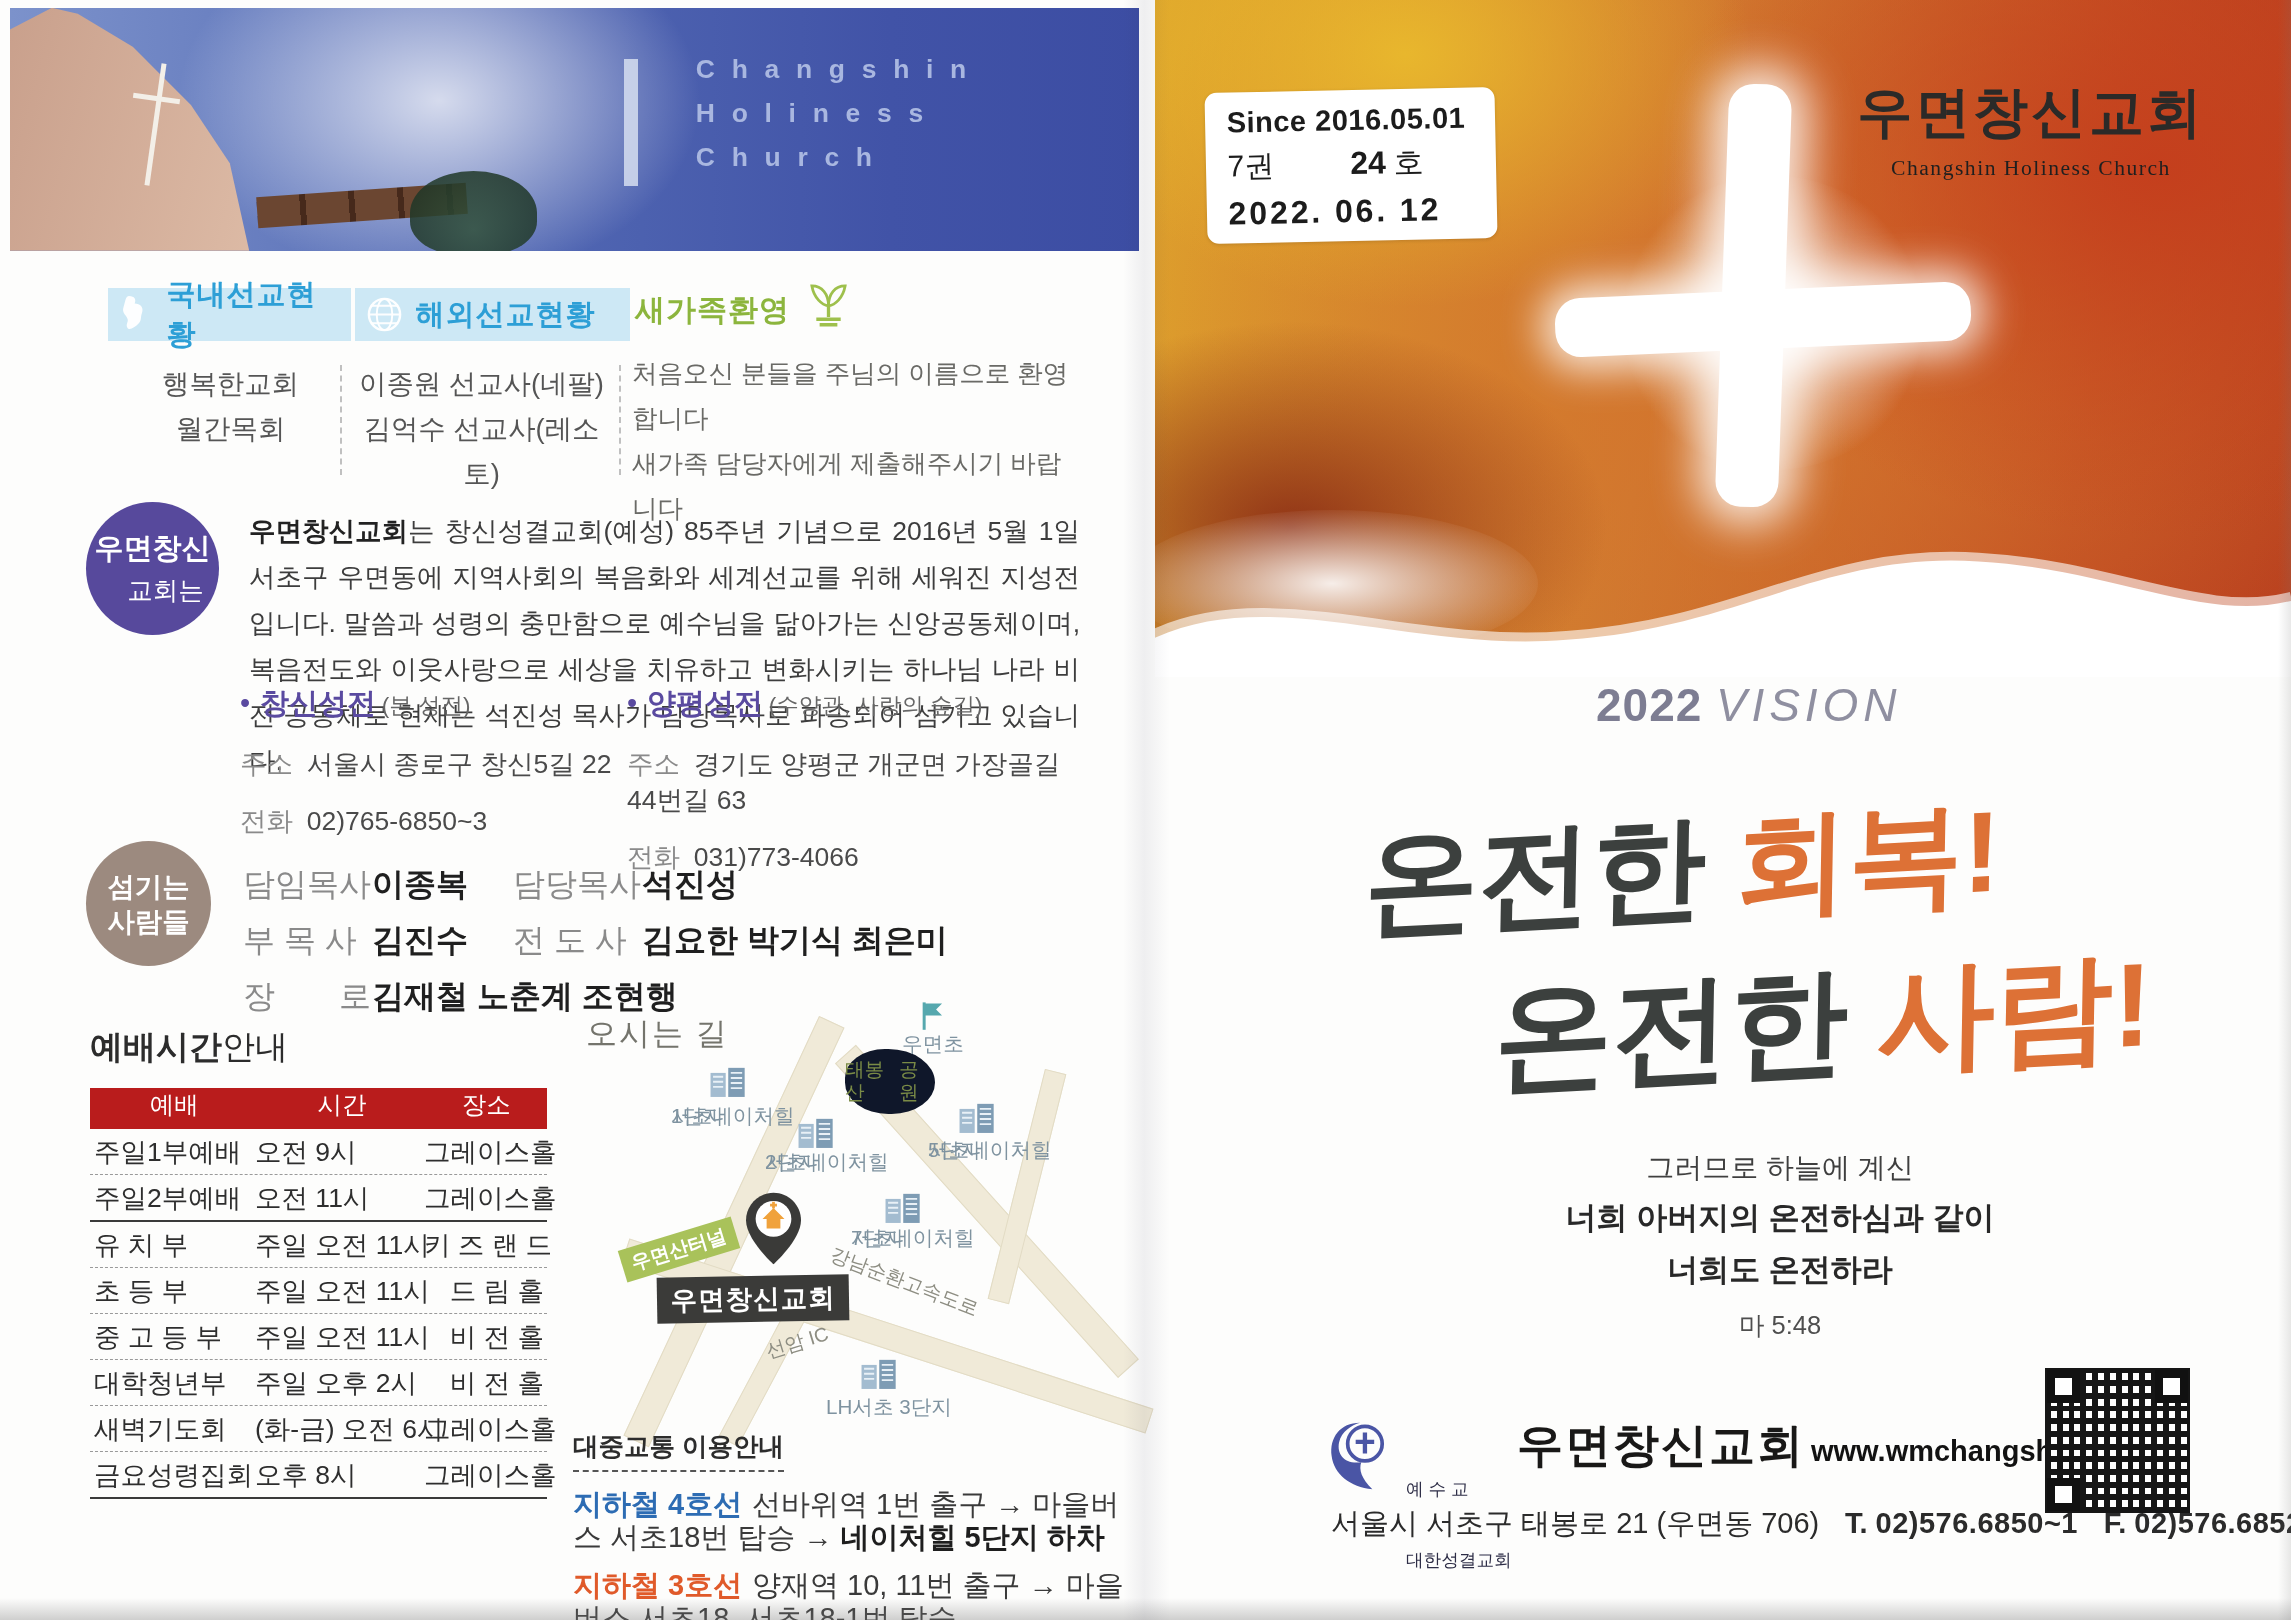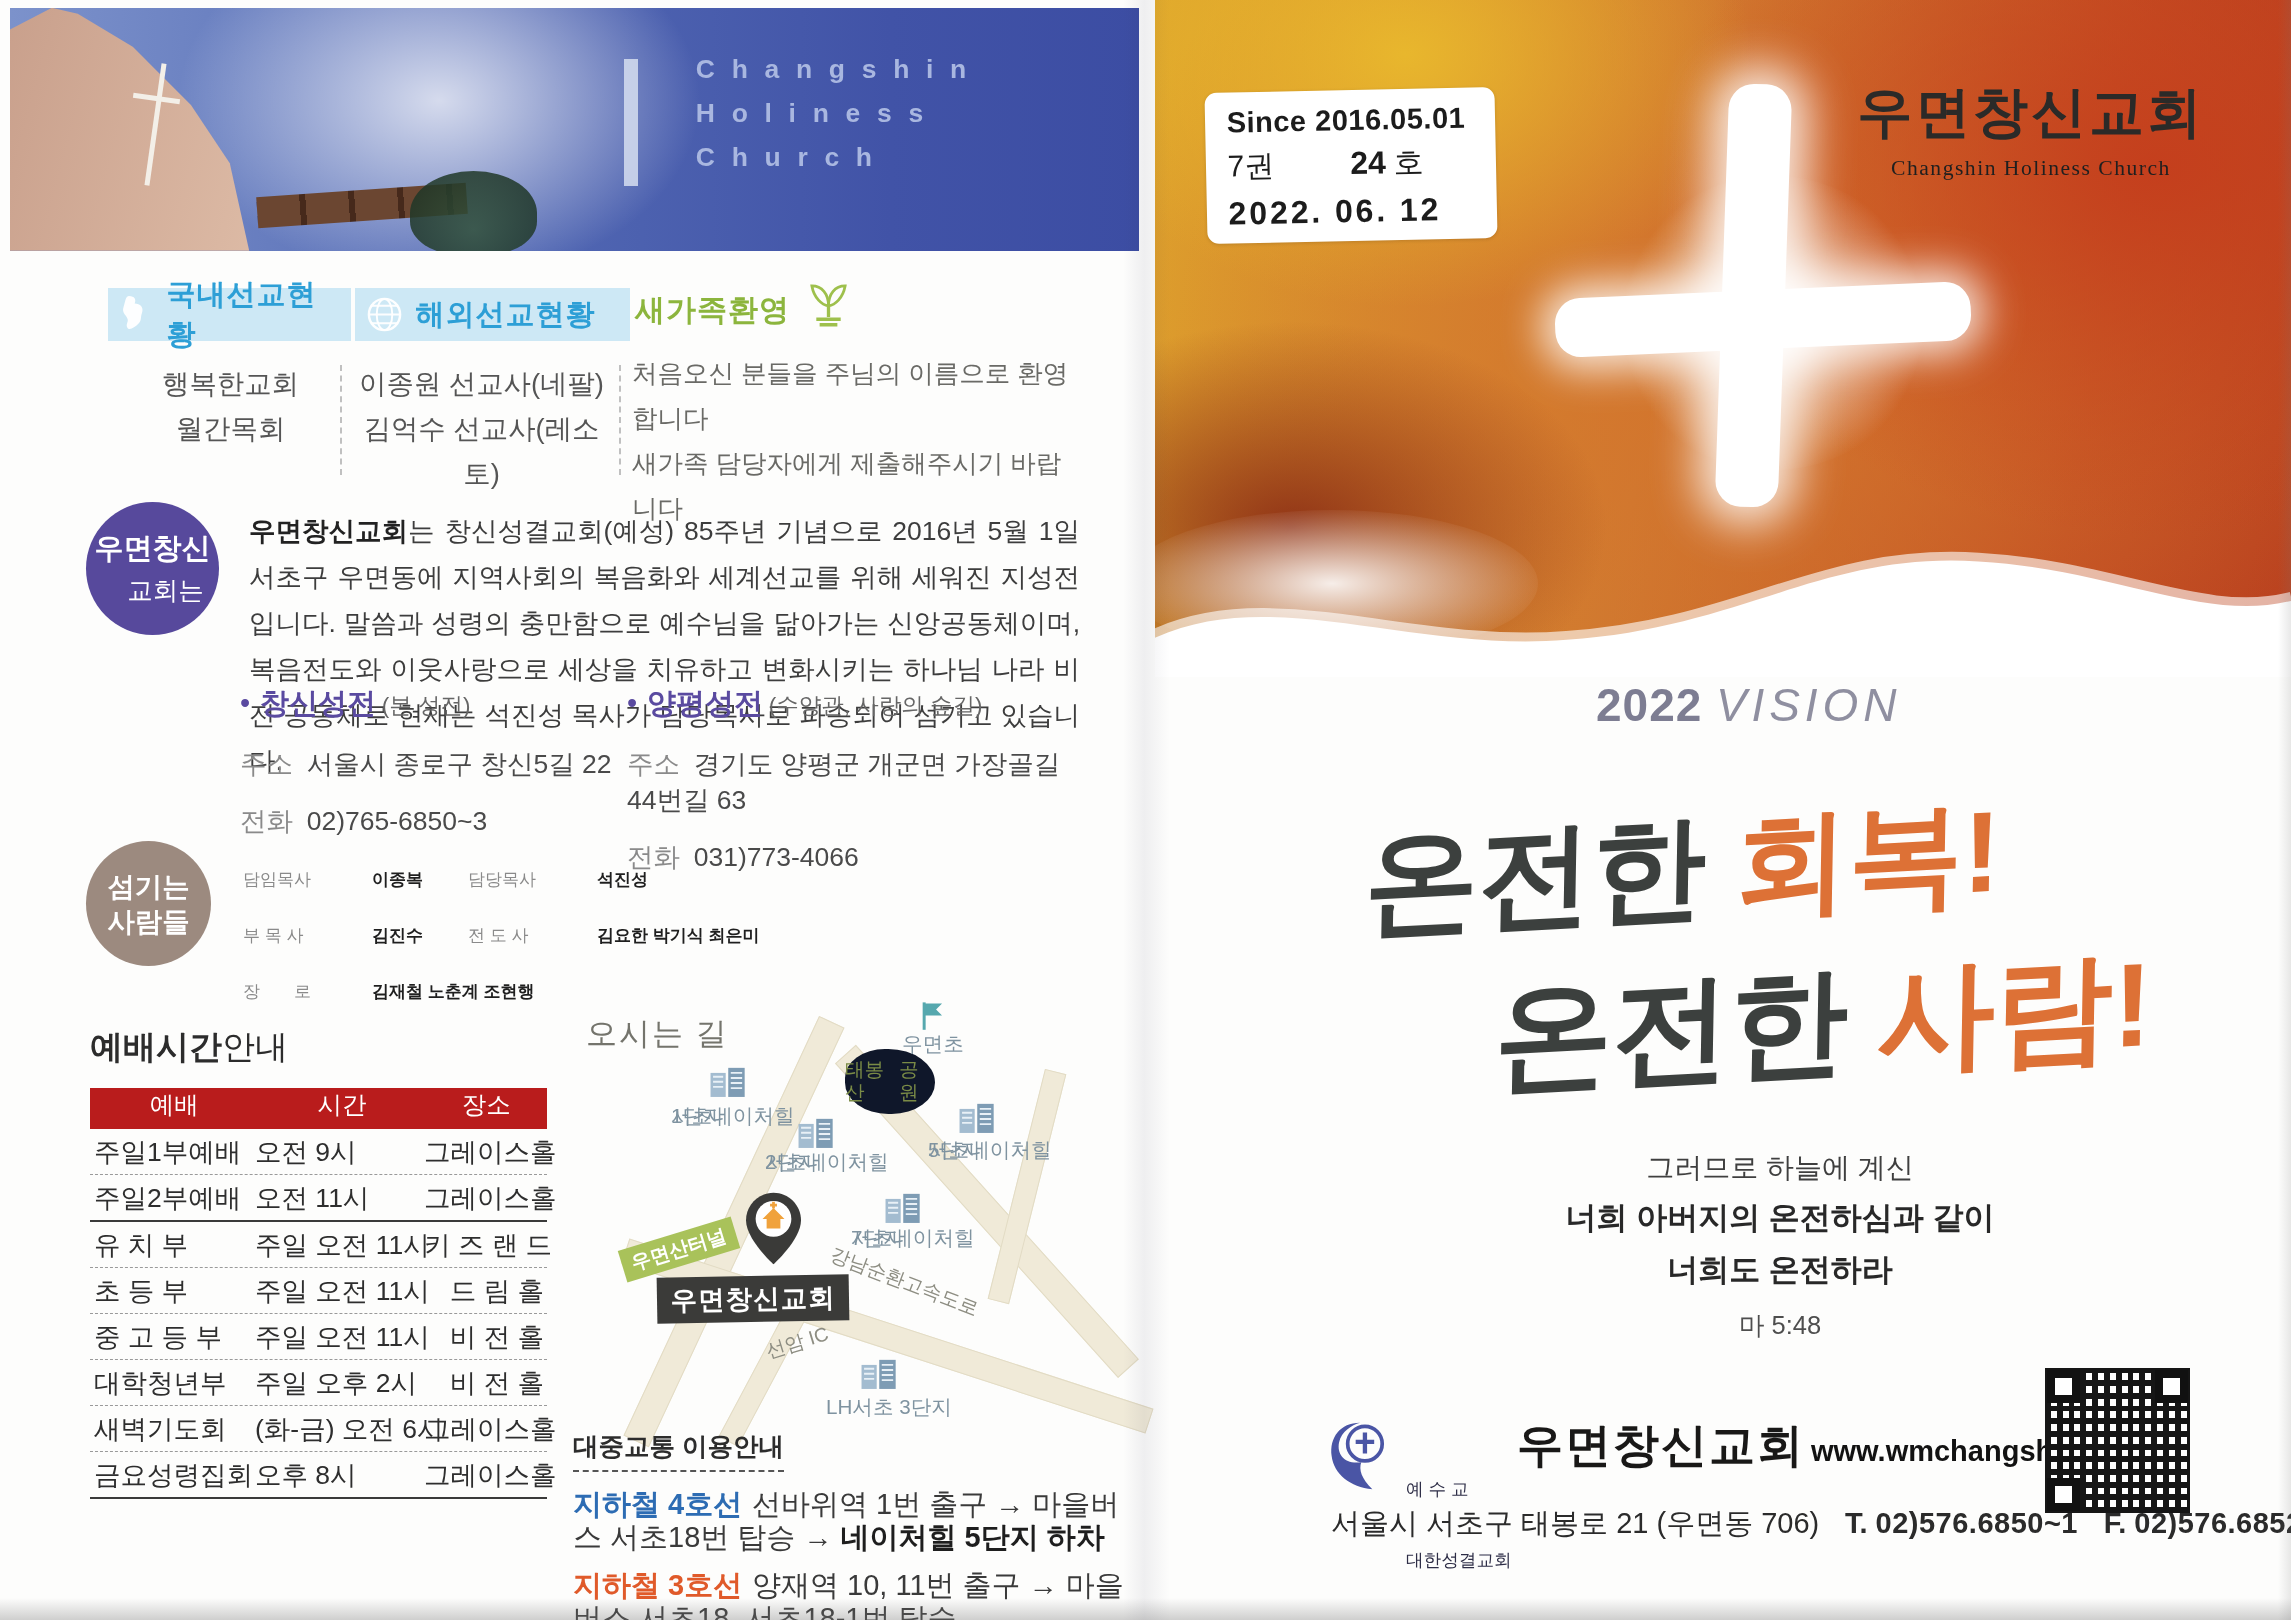--- a/index.html
+++ b/index.html
@@ -90,21 +90,21 @@
   .campus .name-line{font-size:29px;}
   .campus .bullet{color:#5a4aa0;margin-right:9.8px;}
   .campus .cname{font-weight:bold;color:#5a4aa0;}
   .campus .cnote{font-size:22.5px;color:#666;margin-left:5.9px;}
   .campus .row{font-size:26.5px;color:#4a4a4a;margin-top:21.6px;}
   .campus .lbl{color:#8a8a8a;margin-right:13.7px;}
 
   .staff-badge{left:86px;top:841px;width:125px;height:125px;background:#9c8a7f;}
   .staff-badge .l1,.staff-badge .l2{font-size:27.4px;font-weight:bold;line-height:35px;}
   .staff-rows{left:243px;top:851px;width:833px;}
-  .staff-row{display:flex;font-size:17px;height:56px;align-items:center;white-space:pre;}
+  .staff-row{display:flex;font-size:32px;height:56px;align-items:flex-end;white-space:pre;}
   .staff-row .role{color:#8a8a8a;width:129px;}
   .staff-row .names{font-weight:bold;color:#1f1f1f;margin-right:45px;}
 
   .worship-title{left:90px;top:1025px;font-size:33px;color:#2c2c2c;}
   .worship-title b{font-weight:800;}
   .wtable{left:90px;top:1088px;width:457px;font-size:26.5px;}
   .whead{display:flex;background:#b91c1c;color:#fff;font-size:24.5px;height:41px;align-items:flex-start;}
   .whead span{text-align:center;}
   .wc1{width:169px;} .wc2{width:167px;} .wc3{width:122px;}
   .wrow{display:flex;height:45px;align-items:center;border-bottom:1px dashed #9a9a9a;color:#2e2e2e;white-space:pre;}

